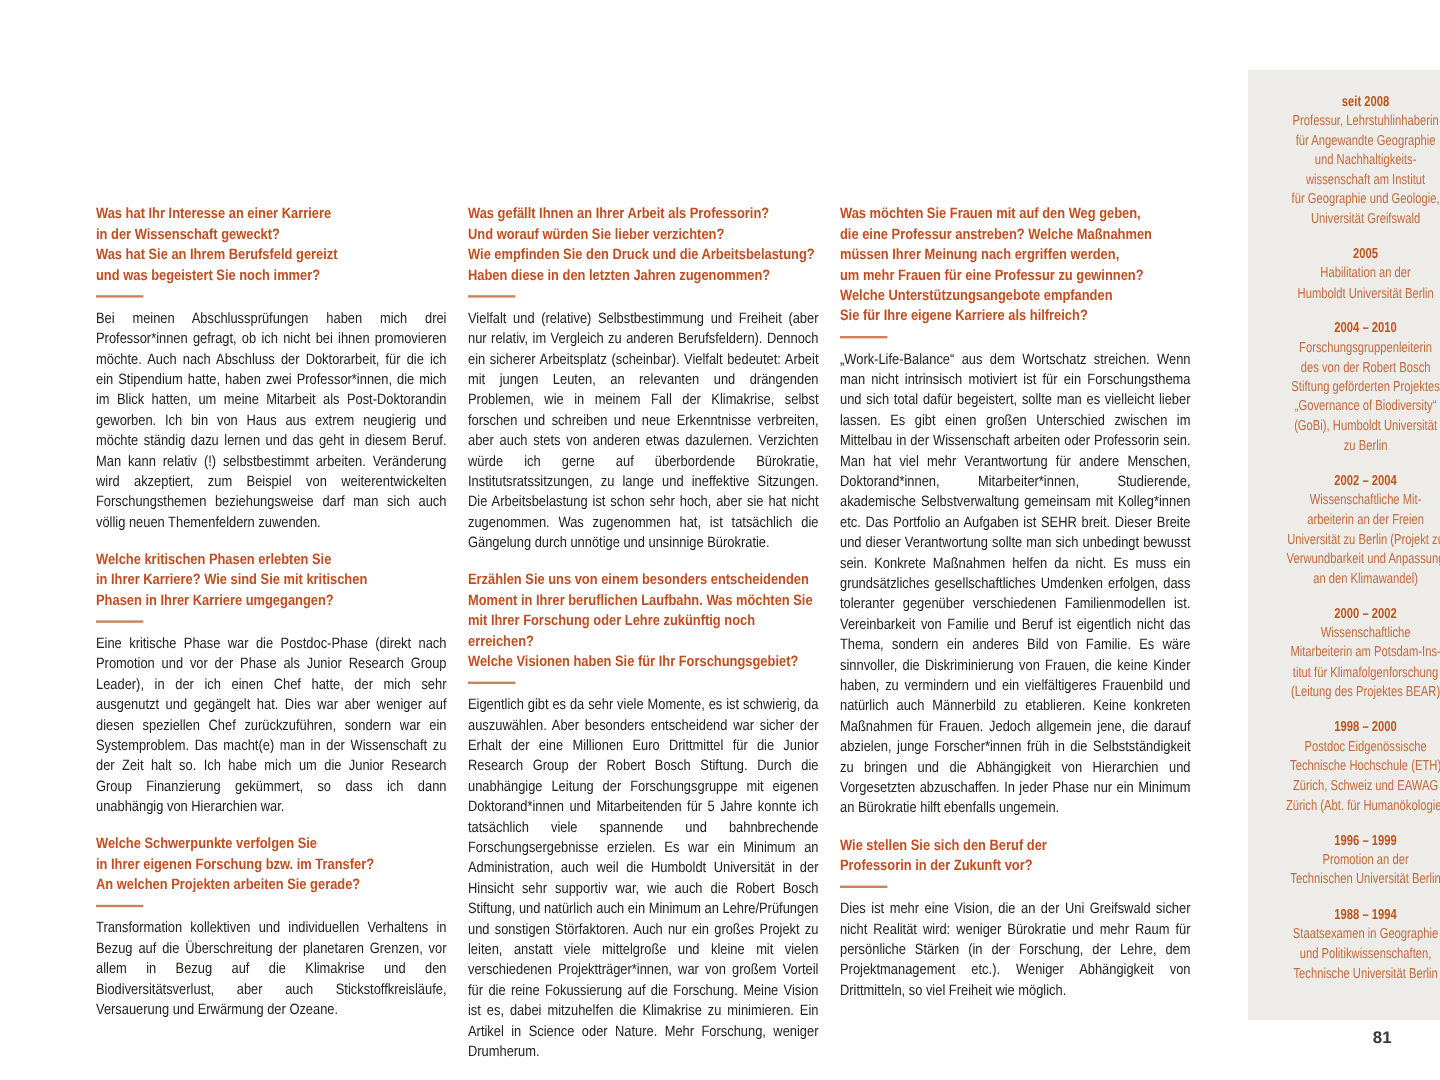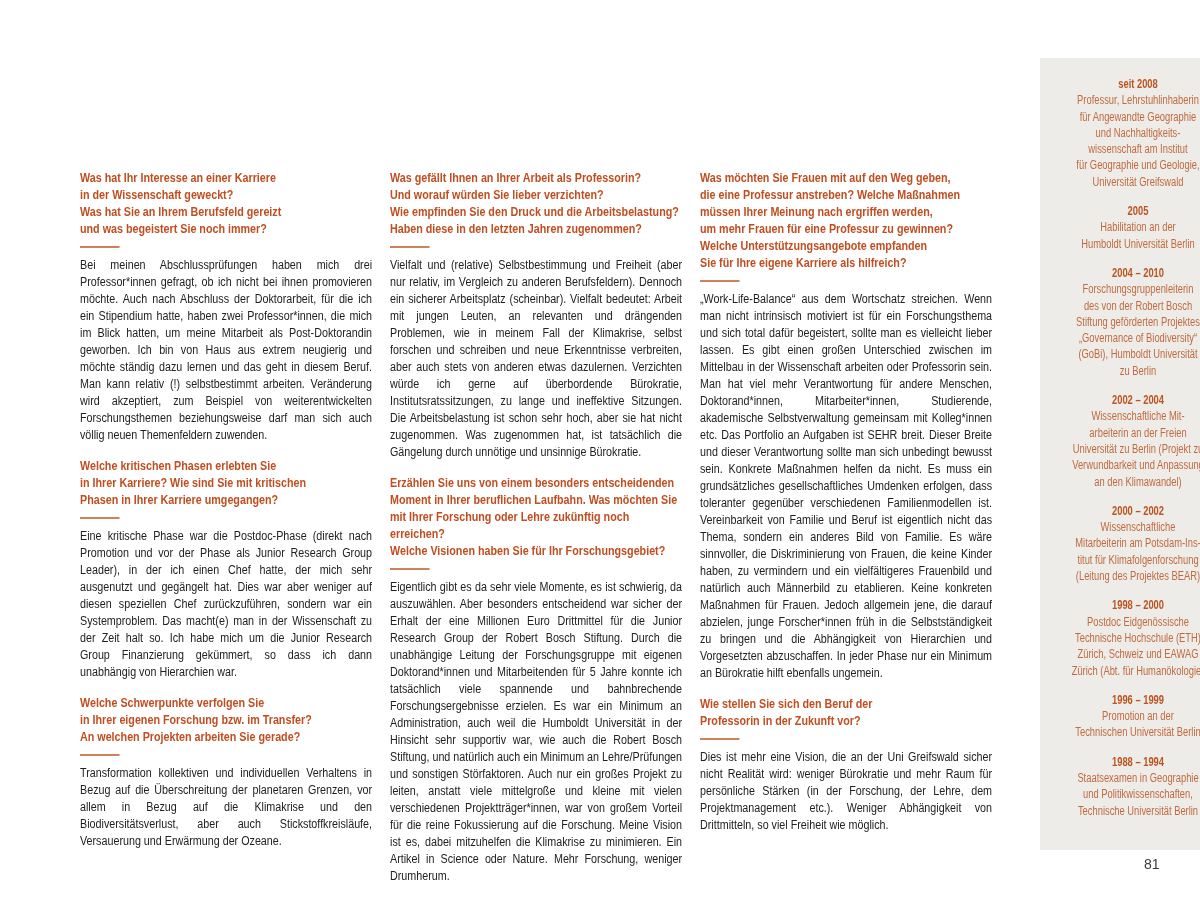--- a/index.html
+++ b/index.html
@@ -75,20 +75,21 @@
     font-size: 12px;
     line-height: 16.3px;
     white-space: pre-line;
   }
   .pagenum {
     position: absolute;
     left: 1144px; top: 856px;
     color: #3a3a38;
     font-size: 14px;
     line-height: 16px;
+    font-weight: bold;
   }
 </style>
 </head>
 <body>
 
 <div class="page">
 
   <section class="col col-1">
     <article class="qa">
       <h3 class="question">Was hat Ihr Interesse an einer Karriere

